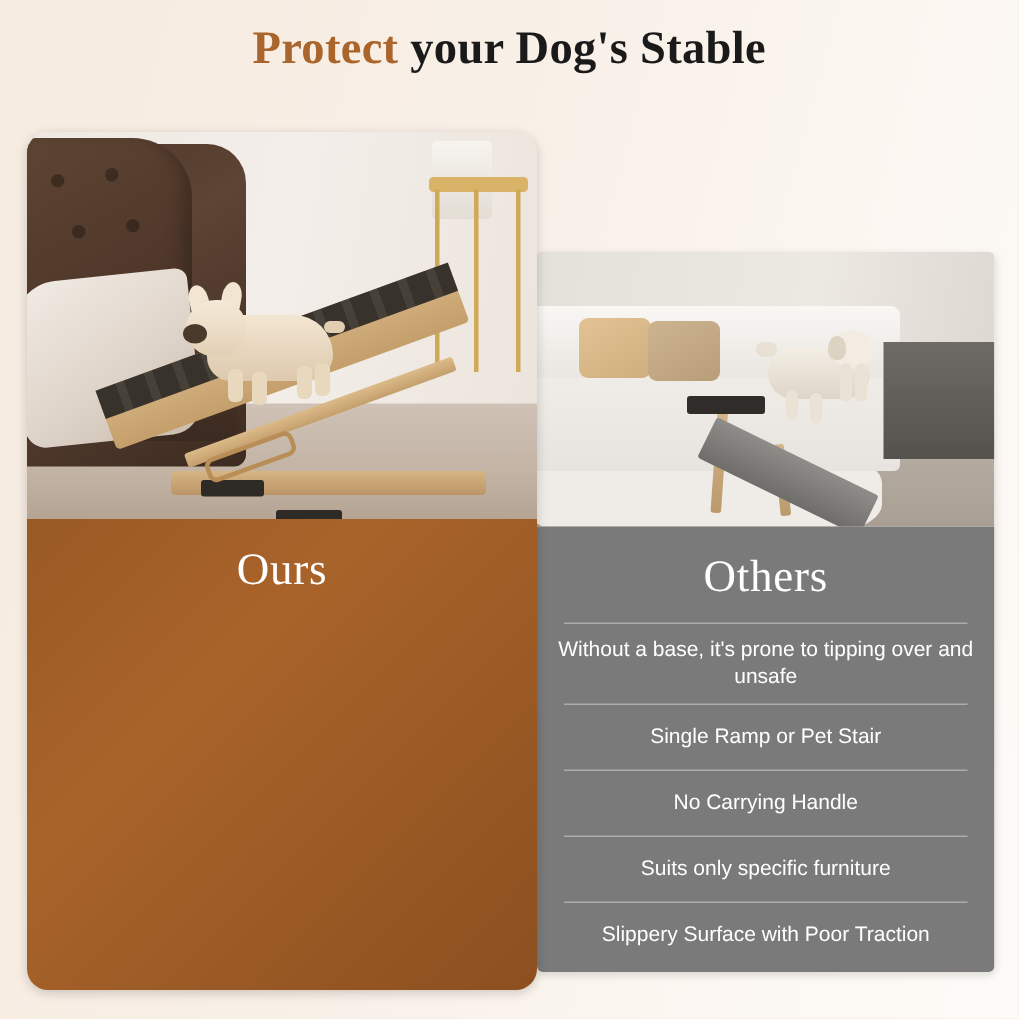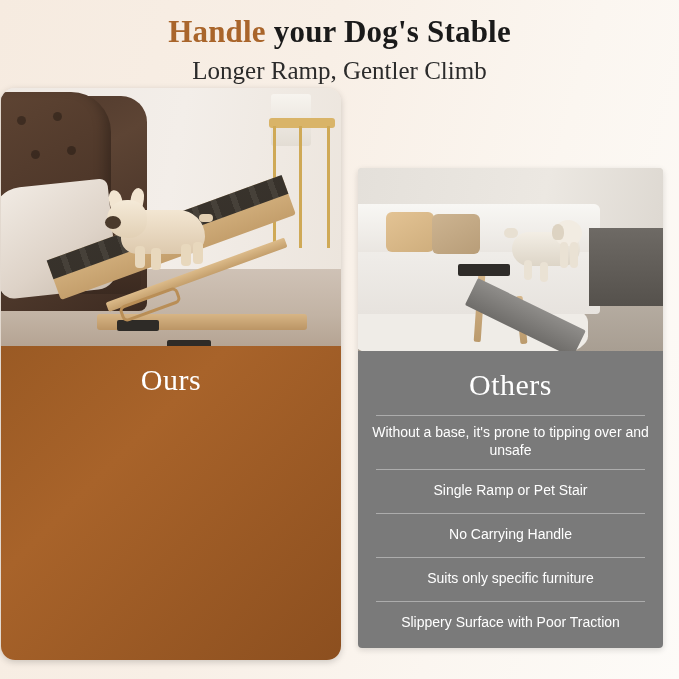--- a/index.html
+++ b/index.html
@@ -50,21 +50,21 @@
     left: 0;
     top: 88px;
     width: 679px;
     height: 580px;
   }
   .col {
     position: absolute;
     overflow: hidden;
   }
   .col-ours {
-    left: 1px;
+    left: 18px;
     top: 0px;
     width: 340px;
     height: 572px;
     border-radius: 14px;
     box-shadow: 0 2px 7px rgba(0,0,0,0.18);
     z-index: 3;
   }
   .col-others {
     left: 358px;
     top: 80px;
@@ -328,22 +328,21 @@
     background: rgba(255,255,255,0.38);
   }
   .feature.two-line { padding: 9px 14px; }
 </style>
 </head>
 <body>
 
 <div class="page">
 
   <div class="header">
-    <div class="headline"><span class="accent">Handle</span><span> your Dog's Stable</span></div>
-    <div class="subhead">Longer Ramp, Gentler Climb</div>
+    <div class="headline"><span class="accent">Protect</span><span> your Dog's Stable</span></div>
   </div>
 
   <div class="compare">
 
     <div class="col col-others">
       <div class="photo photo-others">
         <div class="p2">
           <div class="wall"></div>
           <div class="floor"></div>
           <div class="rug"></div>

